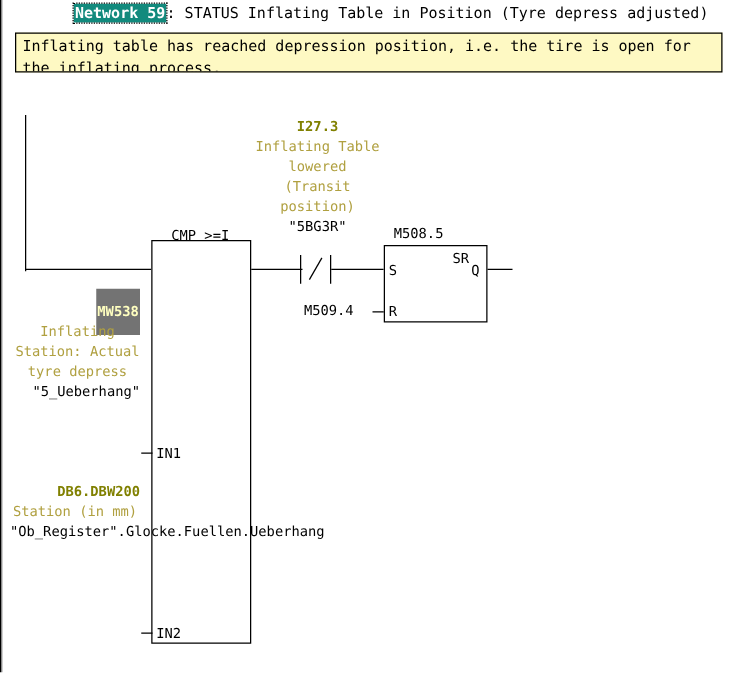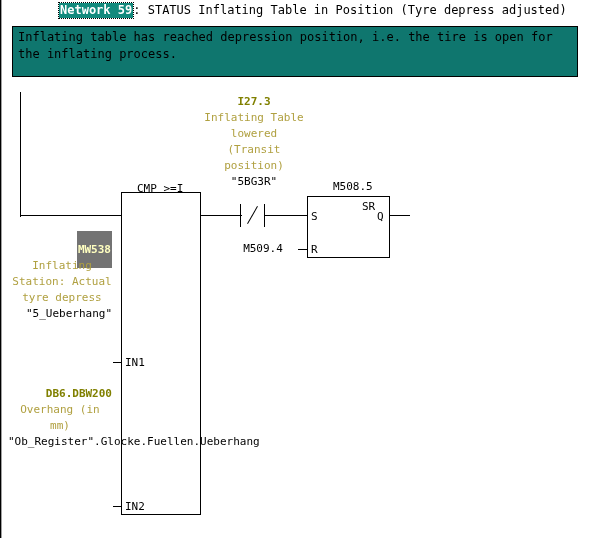--- a/index.html
+++ b/index.html
@@ -49,22 +49,22 @@
   }
   #network-title-text {
     color: #000000;
   }
 
   
   #comment-box {
     position: absolute;
     left: 12px; top: 26px;
     width: 566px;
-    height: 51px;
-    background: #0f766e;
+    height: 32px;
+    background: #fef9c3;
     border: 1px solid #000000;
     box-sizing: border-box;
     padding: 2px 4px 0 5px;
     font-family: "DejaVu Sans Mono", "Liberation Mono", monospace;
     font-size: 12px;
     line-height: 17px;
     color: #000000;
     white-space: pre-wrap;
     overflow: hidden;
   }
@@ -173,21 +173,21 @@
   <div class="wire h" style="left:113px; top:506px; width:9px;"></div>
 
   <div class="operand right-align" id="in1-operand" style="left:12px; top:242px; width:100px;">
     <span class="addr-selected">MW538</span>
     <span class="cmt" style="text-align:center;">Inflating Station: Actual tyre depress</span>
     <span class="sym" style="text-align:right;">"5_Ueberhang"</span>
   </div>
 
   <div class="operand right-align" id="in2-operand" style="left:8px; top:386px; width:104px;">
     <span class="addr">DB6.DBW200</span>
-    <span class="cmt" style="text-align:center;">Overhang (in mm)</span>
+    <span class="cmt" style="text-align:center;">Station (in mm)</span>
     <span class="sym" style="text-align:right;">"Ob_Register".Glocke.Fuellen.Ueberhang</span>
   </div>
 
   <div class="wire h" style="left:201px; top:215px; width:41px;"></div>
 
   <div id="contact-nc" style="left:240px; top:204px; width:26px; height:23px;">
     <div class="bar" style="left:0px; top:0px; height:23px;"></div>
     <div class="bar" style="left:24px; top:0px; height:23px;"></div>
     <div class="slash" style="left:12px; top:1px;"></div>
   </div>
@@ -195,21 +195,21 @@
   <div class="wire h" style="left:265px; top:215px; width:42px;"></div>
 
   <div class="operand" id="contact-operand" style="left:203px; top:94px; width:102px;">
     <span class="addr">I27.3</span>
     <span class="cmt">Inflating Table lowered (Transit position)</span>
     <span class="sym">"5BG3R"</span>
   </div>
 
   <div class="box" id="sr-block" style="left:307px; top:196px; width:83px; height:62px;"></div>
 
-  <div class="lbl" style="left:333px; top:180px; color:#000000;">M508.5</div>
+  <div class="lbl" style="left:315px; top:180px; color:#000000;">M508.5</div>
 
   <div class="lbl" style="left:339px; top:200px;margin-left:23px;">SR</div>
 
   <div class="lbl" style="left:311px; top:210px;">S</div>
 
   <div class="lbl" style="left:311px; top:243px;">R</div>
 
   <div class="lbl" style="left:377px; top:210px;">Q</div>
 
   <div class="wire h" style="left:298px; top:249px; width:9px;"></div>

